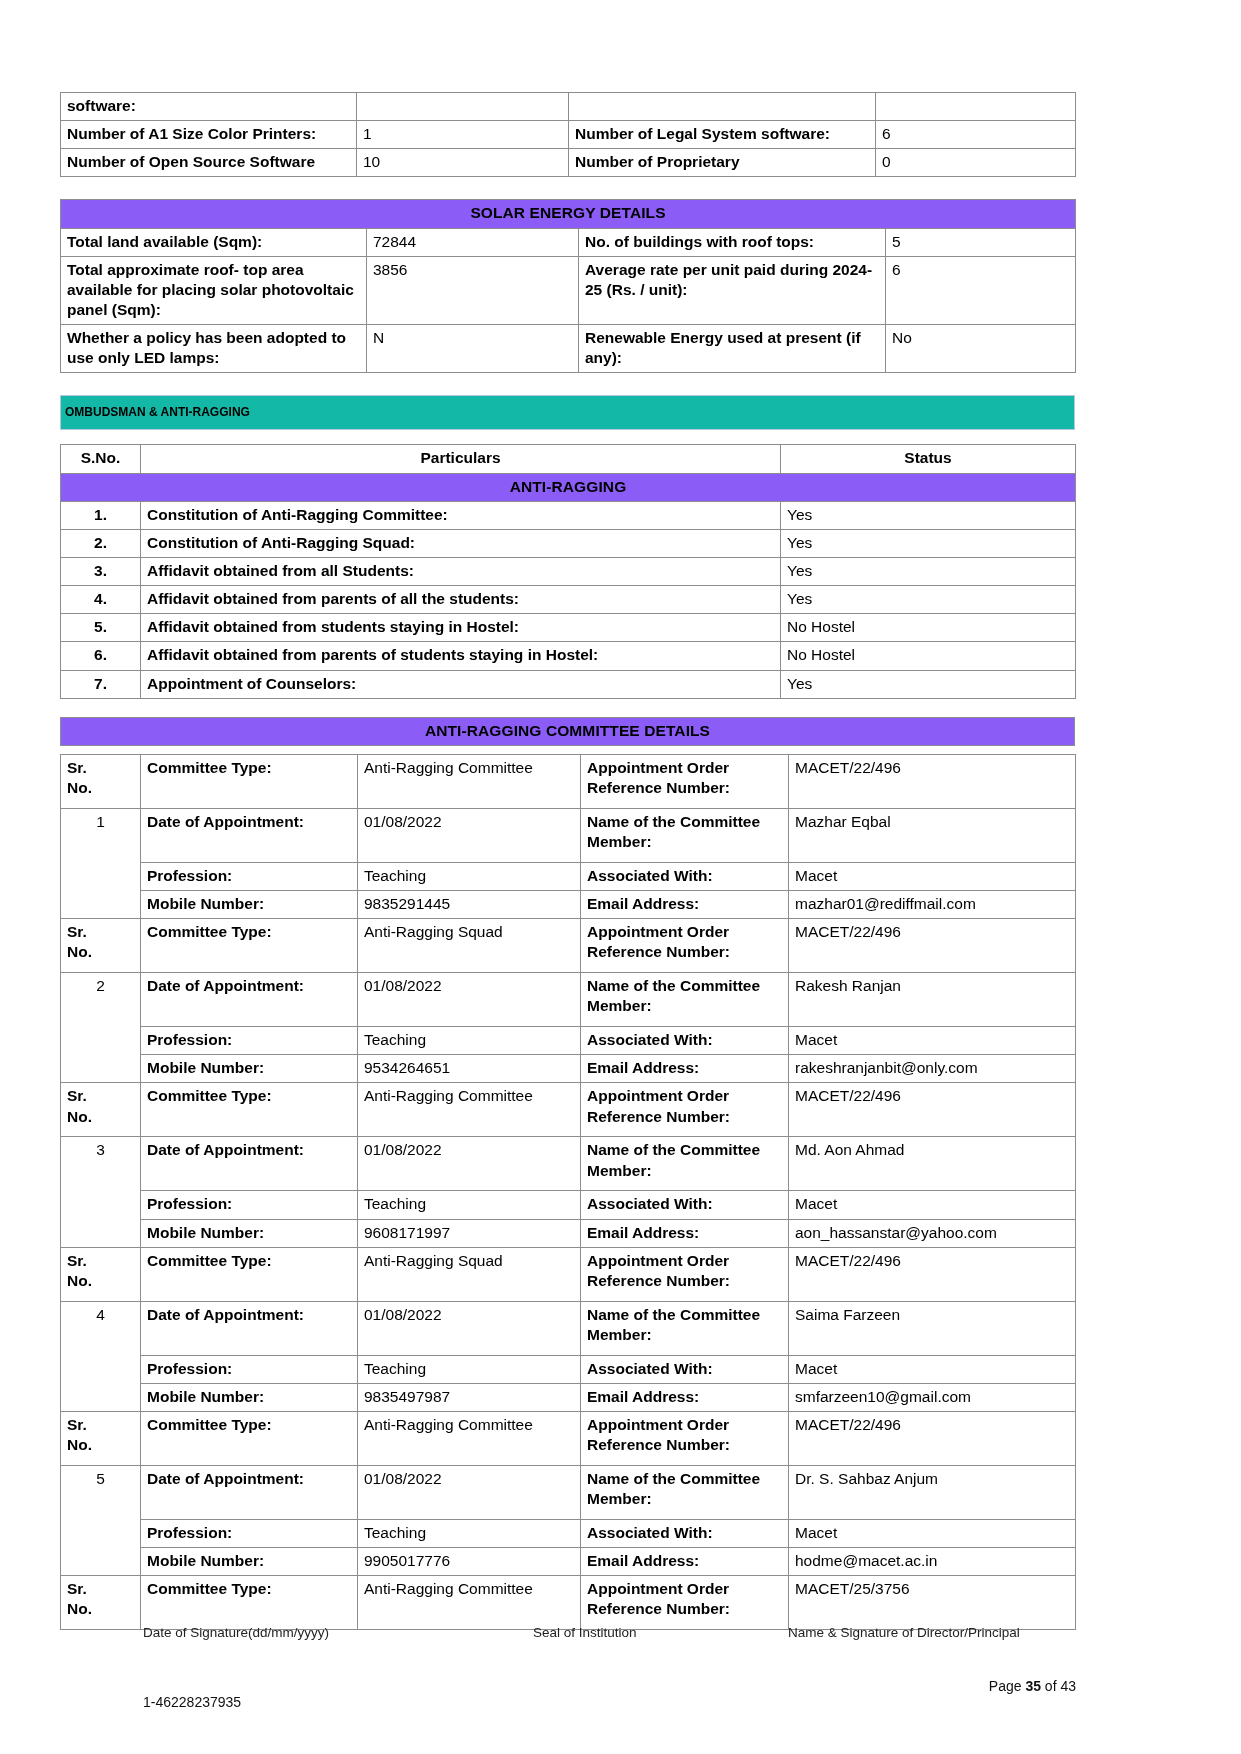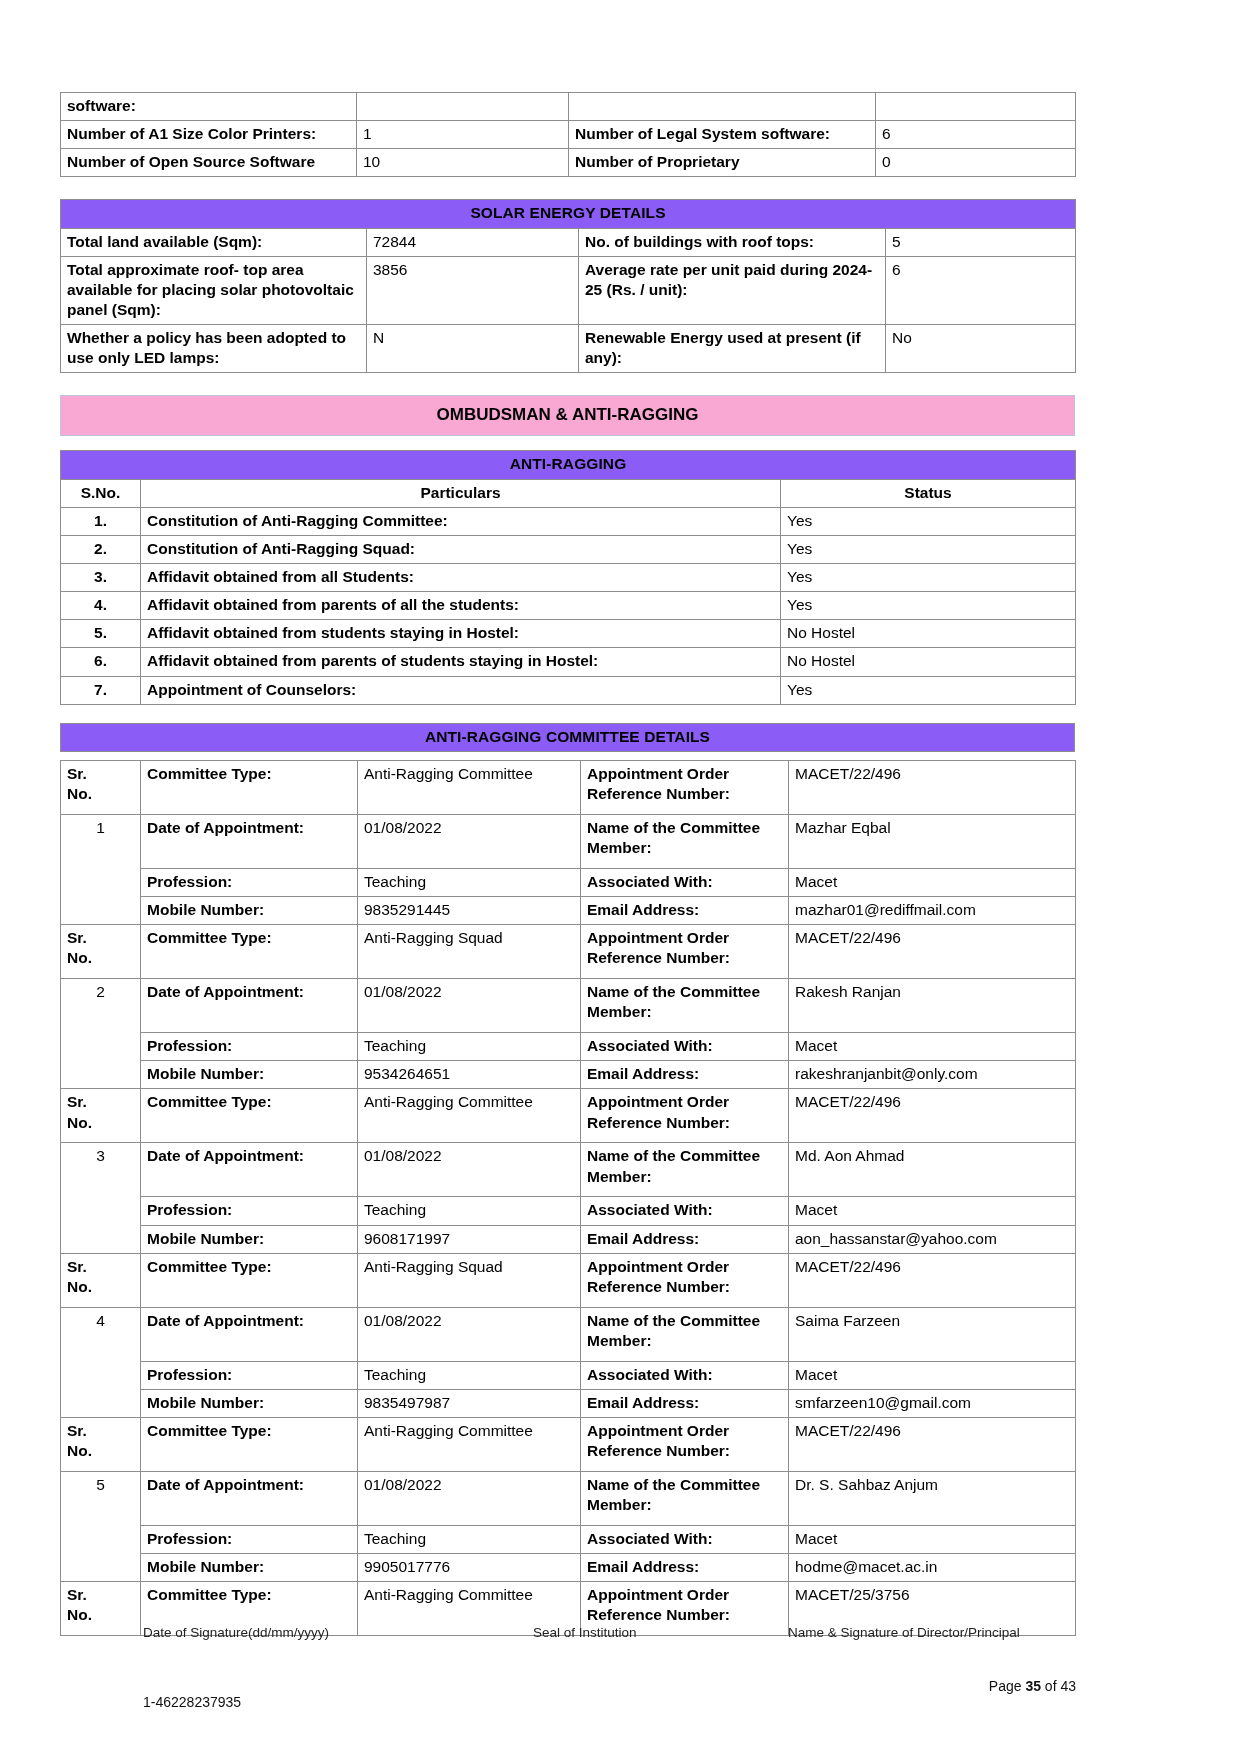--- a/index.html
+++ b/index.html
@@ -53,24 +53,23 @@
   }
   .band-orange {
     background: #8b5cf6;
     text-align: center;
     font-weight: bold;
     font-size: 16px;
     padding: 6px 4px 7px 4px;
     letter-spacing: 0.1px;
   }
   .band-blue {
-    background: #f9a8d4;
-    text-align: center;
-    font-weight: bold;
-    font-size: 17px;
+    background: #14b8a6;
+    font-weight: bold;
+    font-size: 12px;
     padding: 9px 4px 10px 4px;
     border: 1px solid #b4c6e0;
   }
   .gap-8 { height: 8px; }
   .gap-14 { height: 14px; }
   .gap-18 { height: 18px; }
   .gap-22 { height: 22px; }
 
   .hdr-cell {
     font-weight: bold;
@@ -200,26 +199,26 @@
     <div class="gap-14"></div>
 
     <table class="tbl">
       <colgroup>
         <col style="width:80px">
           <col style="width:640px">
           <col style="width:295px">
       </colgroup>
       <tbody>
         <tr>
-          <td class="band-orange" colspan="3">ANTI-RAGGING</td>
-        </tr>
-        <tr>
           <td class="hdr-cell">S.No.</td>
           <td class="hdr-cell">Particulars</td>
           <td class="hdr-cell">Status</td>
+        </tr>
+        <tr>
+          <td class="band-orange" colspan="3">ANTI-RAGGING</td>
         </tr>
         <tr>
           <td class="sn">1.</td>
           <td class="lbl">Constitution of Anti-Ragging Committee:</td>
           <td class="val">Yes</td>
         </tr>
         <tr>
           <td class="sn">2.</td>
           <td class="lbl">Constitution of Anti-Ragging Squad:</td>
           <td class="val">Yes</td>

